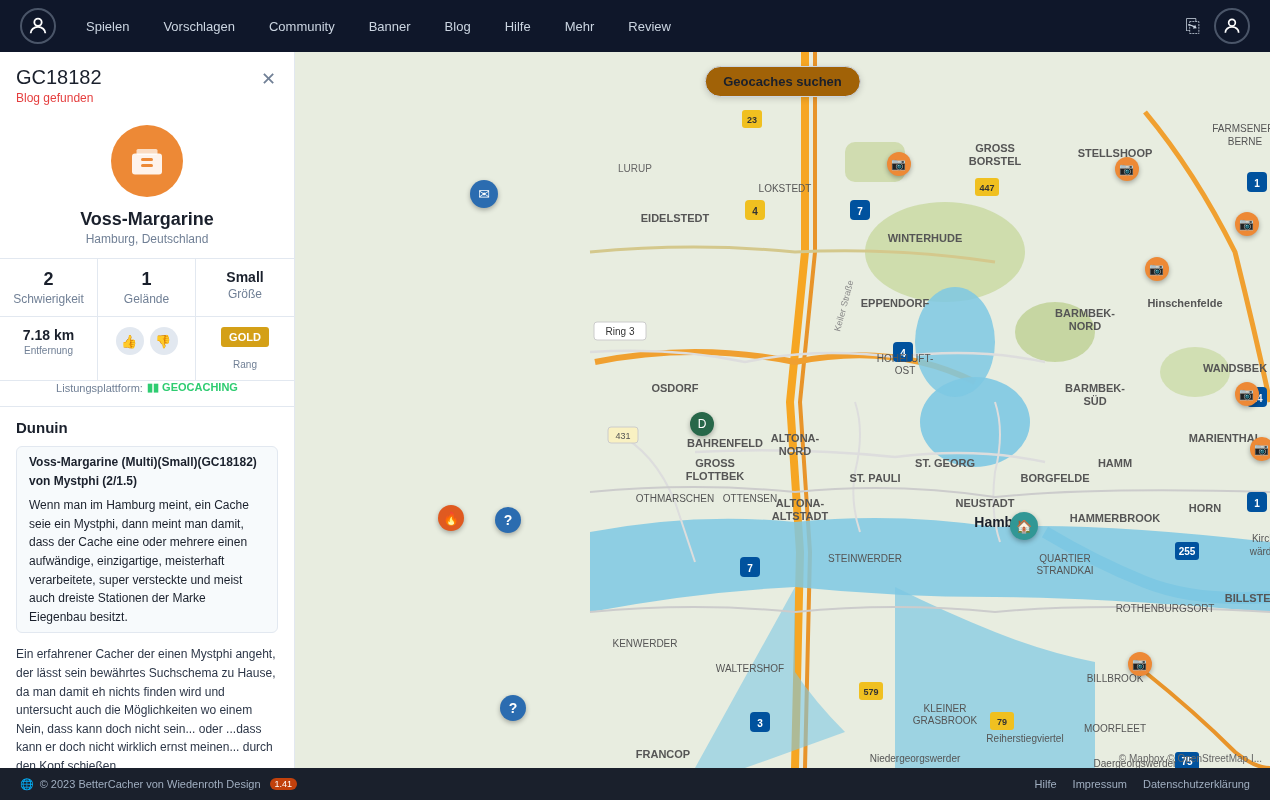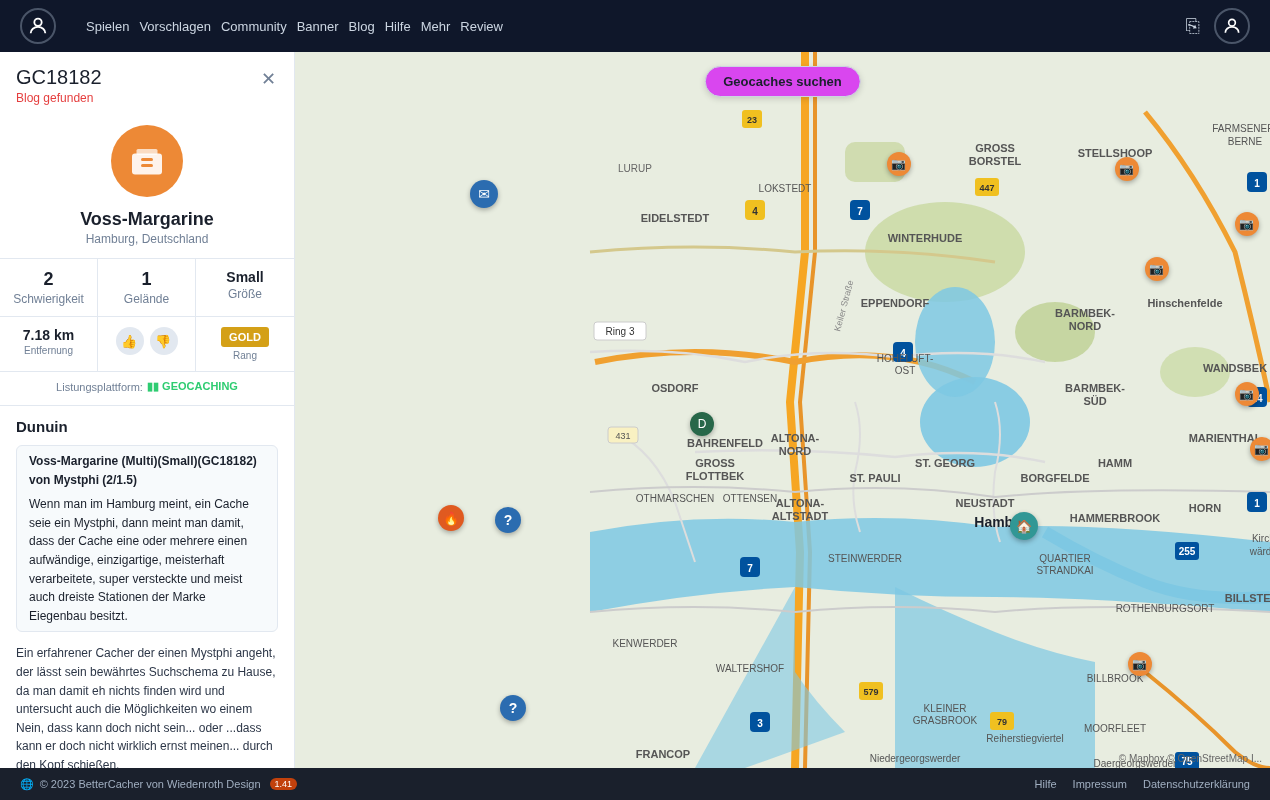--- a/index.html
+++ b/index.html
@@ -17,21 +17,21 @@
       z-index: 100;
     }
     .topnav-logo {
       width: 36px; height: 36px;
       border: 2px solid #4a5568;
       border-radius: 50%;
       display: flex; align-items: center; justify-content: center;
       color: #fff; font-size: 16px;
     }
     .topnav-links {
-      display: flex; gap: 10px; align-items: center; flex: 1;
+      display: flex; gap: 34px; align-items: center; flex: 1;
     }
     .topnav-links a {
       color: #cbd5e1; font-size: 13px; text-decoration: none; cursor: pointer;
     }
     .topnav-right {
       display: flex; gap: 14px; align-items: center;
     }
     .topnav-icon {
       color: #cbd5e1; font-size: 18px; cursor: pointer;
     }
@@ -141,21 +141,21 @@
       align-items: center;
       justify-content: center;
       gap: 8px;
       width: calc(100% - 32px);
     }
     .listing-platform {
       text-align: center;
       font-size: 11px;
       color: #718096;
       padding-bottom: 12px;
-      display: flex; align-items: center; justify-content: center; gap: 4px; margin-top: 8px;
+      display: flex; align-items: center; justify-content: center; gap: 4px;
     }
     .geocaching-logo {
       color: #2ecc71; font-size: 11px; font-weight: bold;
     }
     .dunuin-section {
       border-top: 1px solid #e2e8f0;
       padding: 12px 16px 4px 16px;
     }
     .dunuin-title {
       font-size: 15px; font-weight: bold; color: #1a202c; margin-bottom: 10px;
@@ -185,21 +185,21 @@
     }
     
     .map-svg {
       width: 100%; height: 100%;
     }
     .geocaches-btn {
       position: absolute;
       top: 14px;
       left: 50%;
       transform: translateX(-50%);
-      background: #d946ef;
+      background: #a16207;
       border: 1.5px solid #cbd5e1;
       border-radius: 20px;
       padding: 7px 18px;
       font-size: 13px;
       font-weight: 600;
       color: #1a202c;
       cursor: pointer;
       z-index: 10;
       box-shadow: 0 2px 6px rgba(0,0,0,0.15);
     }
@@ -317,21 +317,21 @@
         <div class="stat-value2">7.18 km</div>
         <div class="stat-label2">Entfernung</div>
       </div>
       <div class="stat-cell2">
         <div class="thumb-icons">
           <div class="thumb-icon">👍</div>
           <div class="thumb-icon">👎</div>
         </div>
       </div>
       <div class="stat-cell2">
-        <div style="margin-bottom:3px;text-decoration:underline;">
+        <div style="margin-bottom:12px;text-decoration:underline;">
           <span class="gold-badge">GOLD</span>
         </div>
         <div class="stat-label2">Rang</div>
       </div>
     </div>
 
 
     <div class="listing-platform">
       <span>Listungsplattform:</span>
       <span class="geocaching-logo">▮▮ GEOCACHING</span>

